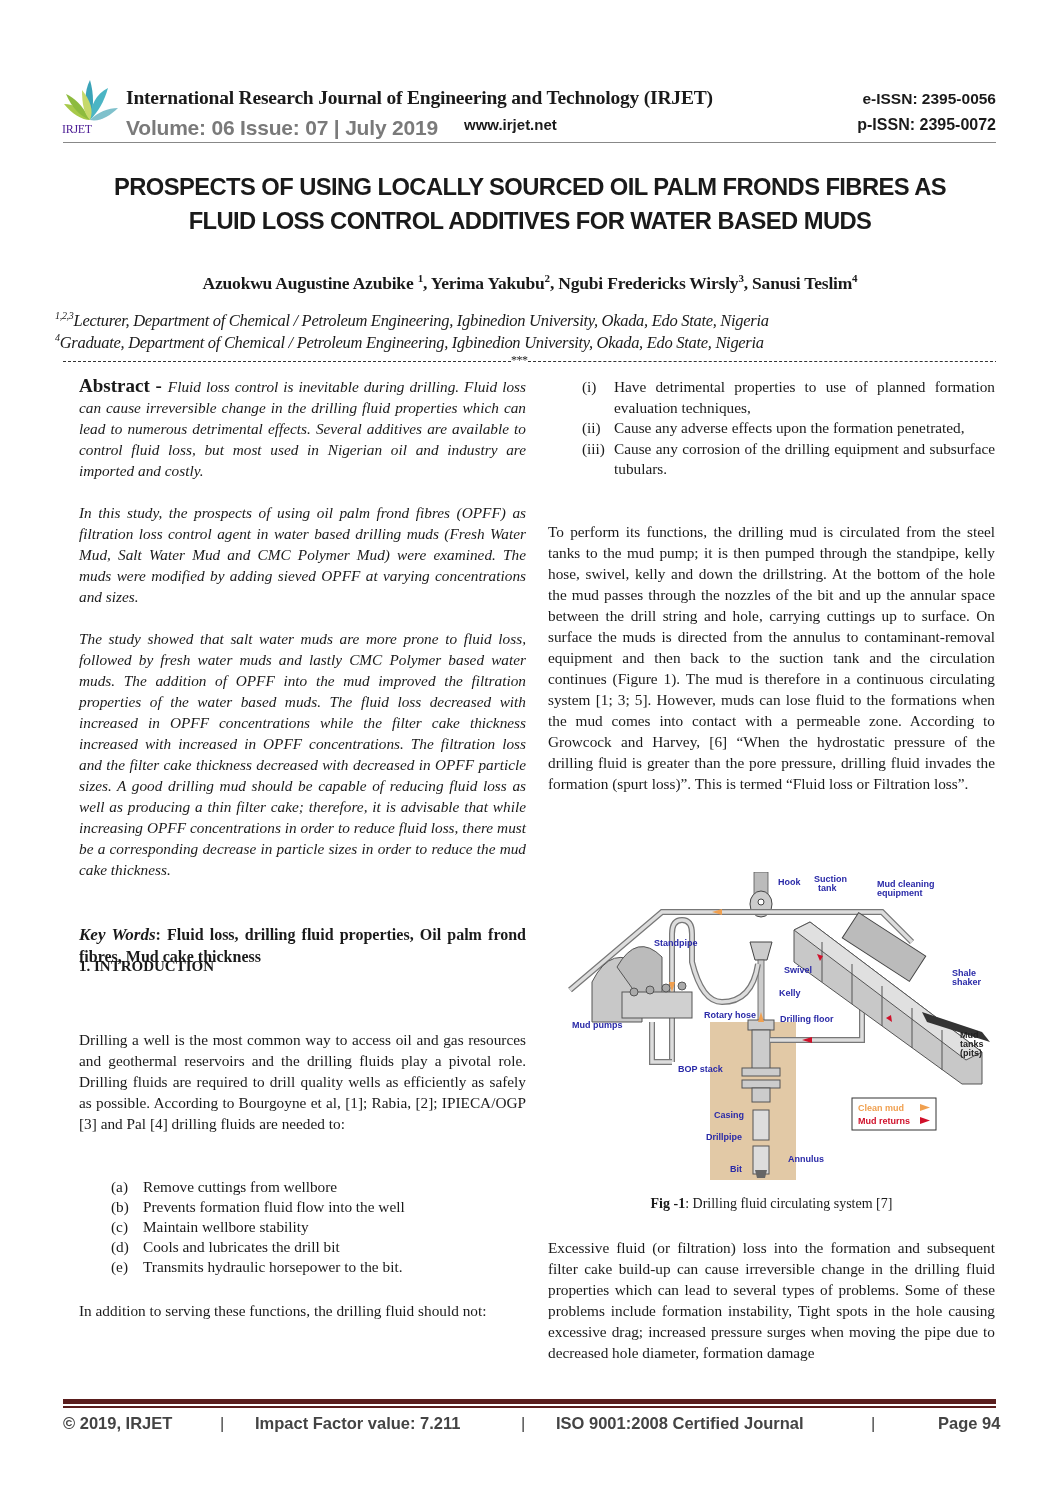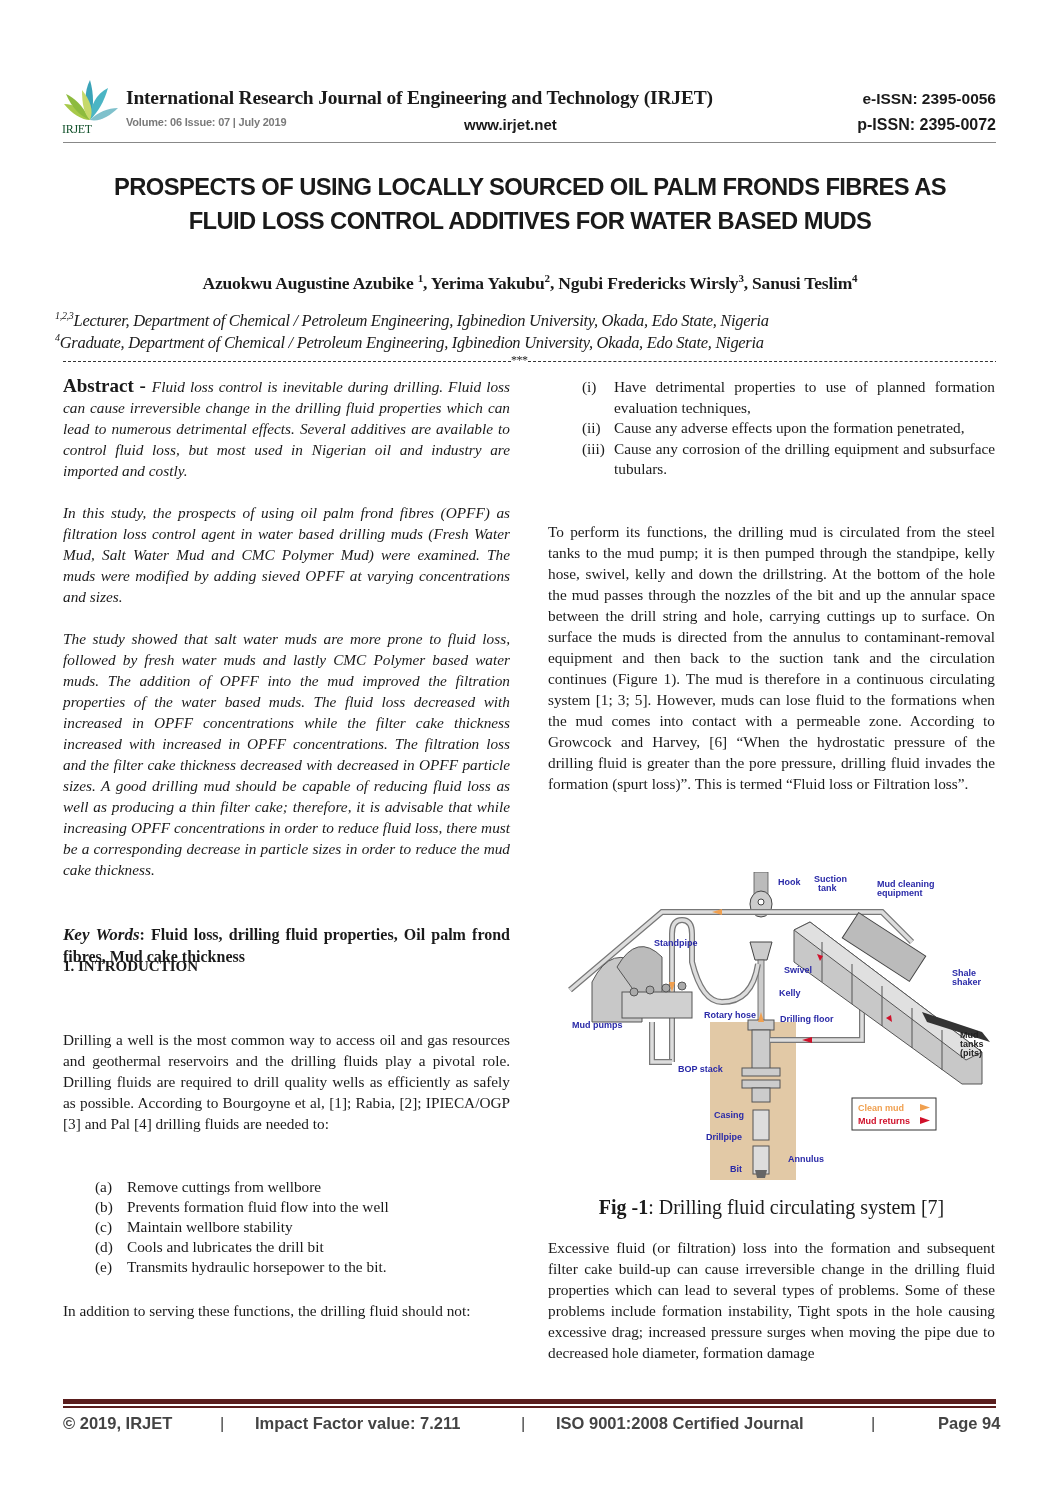--- a/index.html
+++ b/index.html
@@ -5,79 +5,79 @@
   html, body { margin:0; padding:0; background:#ffffff; }
   body { width:1059px; height:1497px; position:relative; overflow:hidden;
          font-family:"Liberation Serif","DejaVu Serif",serif; color:#1a1a1a; }
   .abs { position:absolute; }
 
   
   .logo { left:60px; top:76px; width:62px; height:62px; }
   .journal-name { left:126px; top:87px; font-family:"Liberation Serif",serif; font-weight:bold;
                   font-size:19.5px; color:#1a1a1a; letter-spacing:-0.2px; }
   .volume { left:126px; top:116px; font-family:"Liberation Sans",sans-serif; font-weight:bold;
-            font-size:11px; color:#7a7a7a; letter-spacing:-0.2px; }
+            font-size:21px; color:#7a7a7a; letter-spacing:-0.2px; }
   .website { left:464px; top:116px; font-family:"Liberation Sans",sans-serif; font-weight:bold; font-size:15px; color:#1a1a1a; }
   .eissn { right:63px; top:90px; font-family:Liberation Sans, sans-serif; font-weight:bold; font-size:15.5px; text-align:right; }
   .pissn { right:63px; top:116px; font-family:"Liberation Sans",sans-serif; font-weight:bold; font-size:16px; text-align:right; }
   .header-rule { left:63px; top:142px; width:933px; height:1px; background:#888; }
 
   
   .title { left:55px; top:170px; width:950px; text-align:center; font-family:"Liberation Sans",sans-serif;
            font-weight:bold; font-size:24.5px; line-height:34px; letter-spacing:-0.6px; transform:scaleX(0.97); }
   .authors { left:55px; top:272px; width:950px; text-align:center; font-weight:bold; font-size:17.5px; letter-spacing:-0.2px; }
   .authors sup { font-size:11px; }
   .affil { left:55px; width:950px; font-style:italic; font-size:16.5px; letter-spacing:-0.3px; }
   .affil sup { font-size:10px; }
   .affil1 { top:310px; }
   .affil2 { top:332px; }
   .dash-rule { left:63px; top:353px; width:933px; font-size:10px; white-space:nowrap; overflow:hidden; letter-spacing:-0.5px; }
 
   
   .col { font-size:15.3px; line-height:21px; text-align:justify; }
-  .left-col { left:63px; width:447px; }
+  .left-col { left:79px; width:447px; }
   .right-col { left:548px; width:447px; }
   .p { margin:0; }
   .abstract-head { font-weight:bold; font-size:19px; font-style:normal; }
   .ital { font-style:italic; }
   .kw-label { font-style:italic; font-weight:bold; font-size:17px; }
   .bold { font-weight:bold; }
   .section-head { font-weight:bold; font-size:15px; }
 
   ol.alpha, ol.roman { list-style:none; margin:0; padding:0; }
   ol.alpha li { display:flex; padding-left:32px; line-height:20px; }
   ol.alpha li .m { width:32px; flex:none; }
   ol.roman li { display:flex; padding-left:34px; line-height:20.5px; }
   ol.roman li .m { width:32px; flex:none; }
   ol.roman li .t { flex:1; text-align:justify; }
 
   
   .figure { left:562px; top:872px; width:435px; height:308px; }
-  .caption { left:548px; top:1196px; width:447px; text-align:center; font-size:20px; }
+  .caption { left:548px; top:1196px; width:447px; text-align:center; font-size:14px; }
 
   
   .footer-rule1 { left:63px; top:1399px; width:933px; height:5px; background:#5a1e1e; }
   .footer-rule2 { left:63px; top:1406px; width:933px; height:2px; background:#5a1e1e; }
   .footer { left:63px; top:1414px; width:933px; font-family:"Liberation Sans",sans-serif; font-weight:bold;
             font-size:16.5px; color:#444; white-space:nowrap; }
   .footer span { position:absolute; }
 </style>
 </head>
 <body>
 
 <div class="abs logo">
   <svg width="62" height="62" viewBox="0 0 62 62">
     <path d="M30 44 C24 30 24 16 30 4 C34 18 34 32 30 44Z" fill="#3aa3b8"></path>
     <path d="M30 44 C30 30 36 18 48 12 C44 26 38 36 30 44Z" fill="#4bb5c4"></path>
     <path d="M30 44 C24 34 14 28 4 28 C12 38 22 44 30 44Z" fill="#a7c94a"></path>
     <path d="M30 44 C22 28 14 22 6 18 C12 32 20 40 30 44Z" fill="#8dbb3e"></path>
     <path d="M30 44 C38 36 48 32 58 32 C50 40 40 46 30 44Z" fill="#7fc1cc"></path>
     <path d="M30 44 C34 34 30 24 22 14 C22 28 24 38 30 44Z" fill="#c6d96a"></path>
   </svg>
-  <span class="abs" style="left:2px;top:46px;font-family:'Liberation Serif',serif;font-size:12px;color:#14532d;letter-spacing:-0.3px;">IRJET</span>
+  <span class="abs" style="left:2px;top:46px;font-family:'Liberation Serif',serif;font-size:12px;color:#4c1d95;letter-spacing:-0.3px;">IRJET</span>
 </div>
 <div class="abs journal-name">International Research Journal of Engineering and Technology (IRJET)</div>
 <div class="abs volume">Volume: 06 Issue: 07 | July 2019</div>
 <div class="abs website">www.irjet.net</div>
 <div class="abs eissn">e-ISSN: 2395-0056</div>
 <div class="abs pissn">p-ISSN: 2395-0072</div>
 <div class="abs header-rule"></div>
 
 <div class="abs title">
   <div>PROSPECTS OF USING LOCALLY SOURCED OIL PALM FRONDS FIBRES AS</div>

